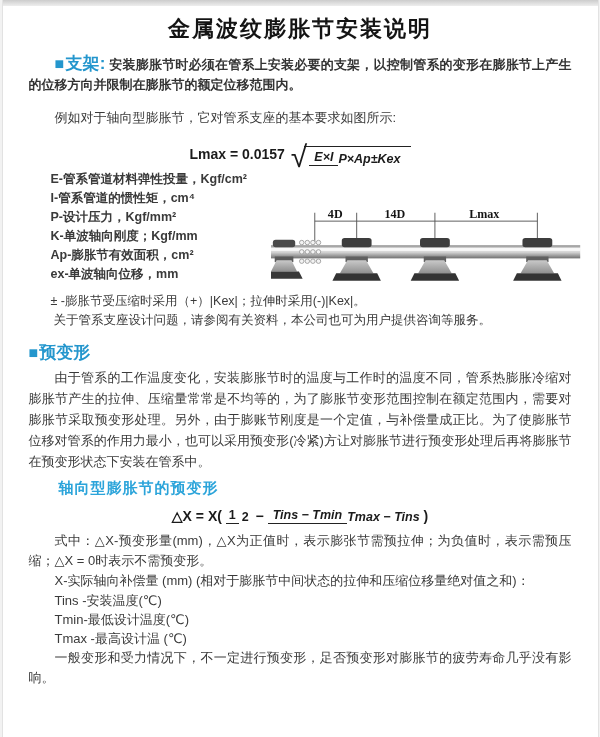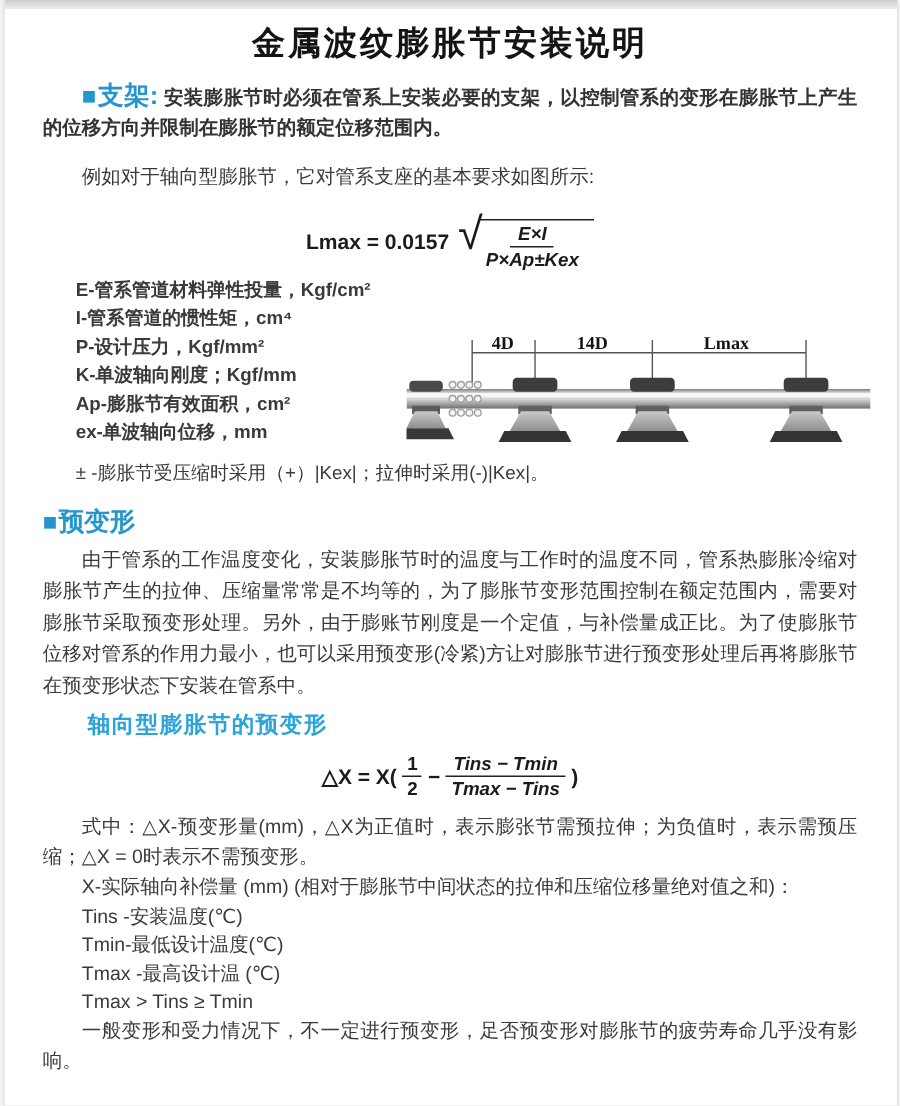--- a/index.html
+++ b/index.html
@@ -24,21 +24,21 @@
   .sec-inline .marker{font-size:16px;margin-right:1px;}
   .intro-bold{font-weight:bold;color:#333;}
   .para2{margin-top:1px;text-indent:2em;}
   
   .formula{text-align:center;font-family:Liberation Sans, sans-serif;
     font-weight:bold;color:#1b1b1b;font-size:14px;}
   .formula-lmax{margin:5px 0 2px;}
   .sqrt{display:inline-flex;align-items:flex-start;vertical-align:middle;margin-left:6px;}
   .rad{font-size:30px;line-height:26px;font-weight:normal;transform:translateY(3px);}
   .sqrt-body{border-top:1.6px solid #222;padding:2px 10px 0 5px;margin-left:-3px;margin-top:5px;}
-  .frac{display:inline-flex;flex-direction:column;align-items:center;
+  .frac{display:inline-flex;flex-direction:row;align-items:center;
     font-size:12.5px;line-height:1.15;vertical-align:middle;}
   .frac .fnum{border-bottom:1.2px solid #222;padding:0 5px 1px;font-style:italic;}
   .frac .fden{padding-top:1px;font-style:italic;}
   .frac.plain .fnum,.frac.plain .fden{font-style:normal;padding-left:3px;padding-right:3px;}
   .fx-piece{vertical-align:middle;}
   
   .vars-diagram{display:flex;margin-top:3px;}
   .vars{width:240px;flex:0 0 auto;}
   .vars .vline{font-size:12.5px;line-height:19px;white-space:nowrap;}
   .vars .ind{padding-left:22px;font-weight:bold;}
@@ -163,20 +163,21 @@
             <rect x="270" y="32" width="32" height="10" rx="3" fill="#3d3d3d"></rect>
             <rect x="274" y="52" width="24" height="6" fill="#606060"></rect>
             <polygon points="276,56 296,56 304,70 268,70" fill="url(#pedG)"></polygon>
             <polygon points="264,70 308,70 312,78 260,78" fill="#333333"></polygon>
           </g>
         </svg>
       </div>
     </div>
 
     <div class="t pm-line">± -膨胀节受压缩时采用（+）|Kex|；拉伸时采用(-)|Kex|。</div>
+    <div class="t note-line">关于管系支座设计问题，请参阅有关资料，本公司也可为用户提供咨询等服务。</div>
 
     <div class="sec-h"><span class="marker">■</span><span>预变形</span></div>
     <p class="t body-para" style="margin:0;">由于管系的工作温度变化，安装膨胀节时的温度与工作时的温度不同，管系热膨胀冷缩对膨胀节产生的拉伸、压缩量常常是不均等的，为了膨胀节变形范围控制在额定范围内，需要对膨胀节采取预变形处理。另外，由于膨账节刚度是一个定值，与补偿量成正比。为了使膨胀节位移对管系的作用力最小，也可以采用预变形(冷紧)方让对膨胀节进行预变形处理后再将膨胀节在预变形状态下安装在管系中。</p>
 
     <div class="sub-h sub-axial">轴向型膨胀节的预变形</div>
 
     <div class="formula formula-dx">
       <span class="fx-piece">△X = X(</span>
       <span class="frac plain">
           <span class="fnum">1</span>
@@ -188,17 +189,16 @@
           <span class="fden">Tmax − Tins</span>
         </span>
       <span class="fx-piece">)</span>
     </div>
 
     <p class="t explain" style="margin:0;">式中：△X-预变形量(mm)，△X为正值时，表示膨张节需预拉伸；为负值时，表示需预压缩；△X = 0时表示不需预变形。</p>
     <div class="xline">X-实际轴向补偿量 (mm) (相对于膨胀节中间状态的拉伸和压缩位移量绝对值之和)：</div>
     <div class="tline">Tins -安装温度(℃)</div>
     <div class="tline">Tmin-最低设计温度(℃)</div>
     <div class="tline">Tmax -最高设计温 (℃)</div>
-    <div class="tline">Tmax &gt; Tins ≥ Tmin</div>
     <p class="t final-note" style="margin:0;">一般变形和受力情况下，不一定进行预变形，足否预变形对膨胀节的疲劳寿命几乎没有影响。</p>
 
   </div>
 </div>
 
 </body></html>

